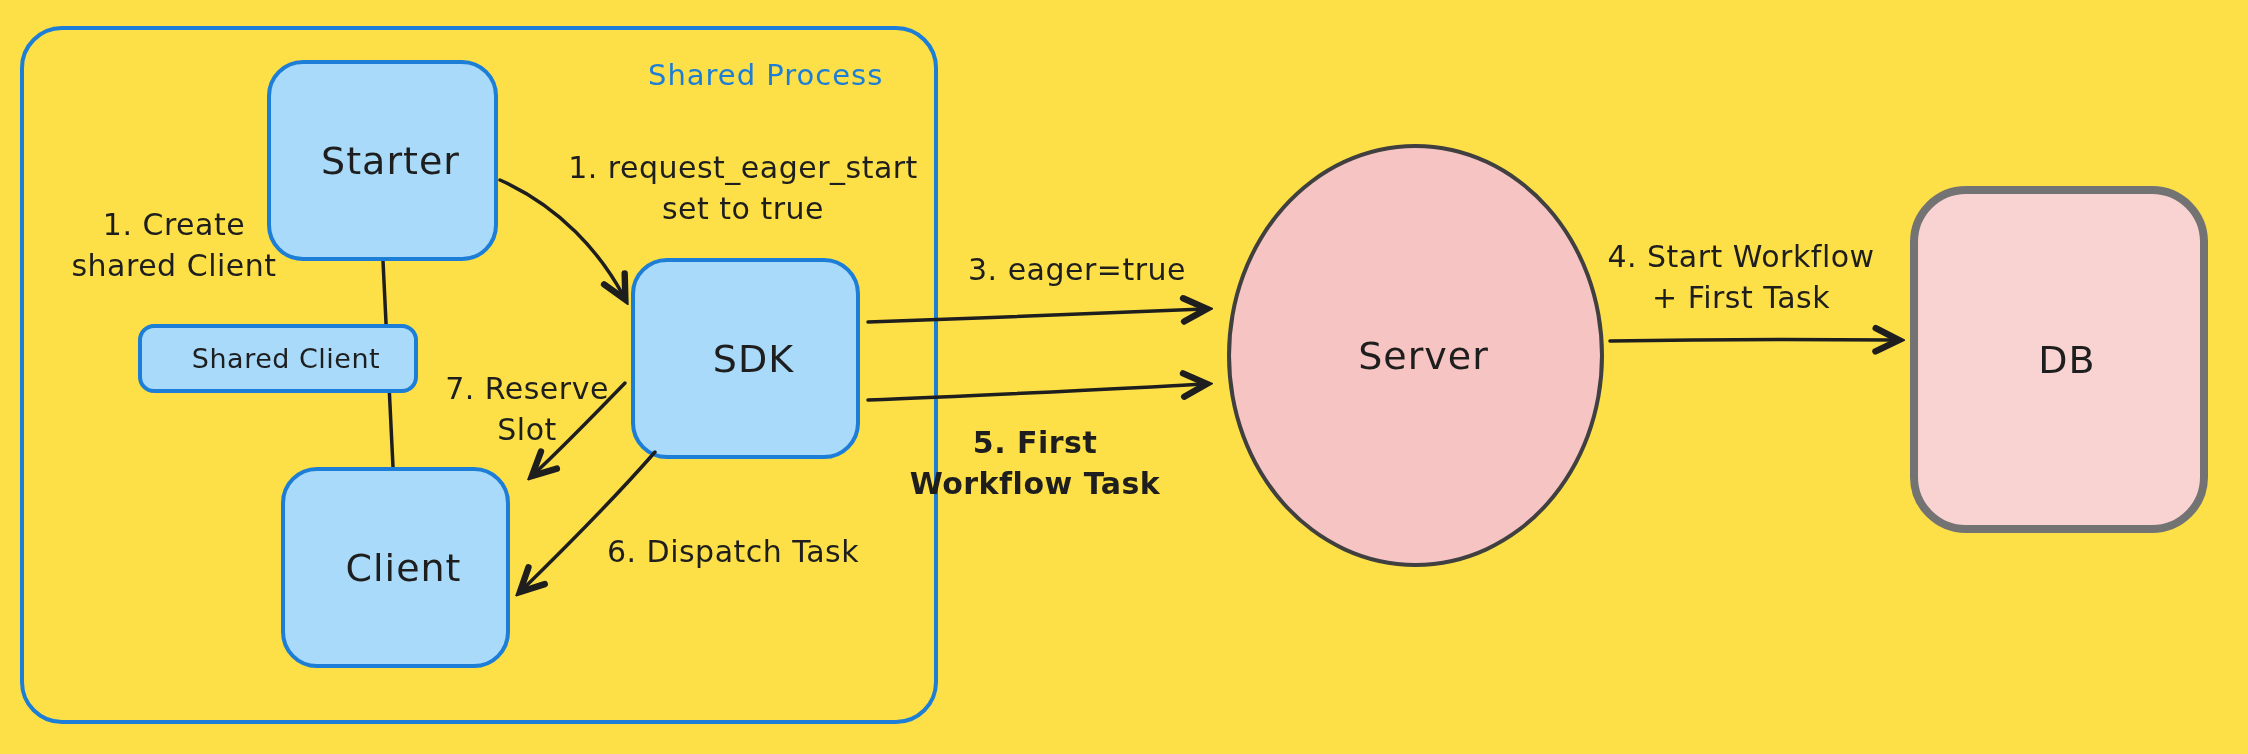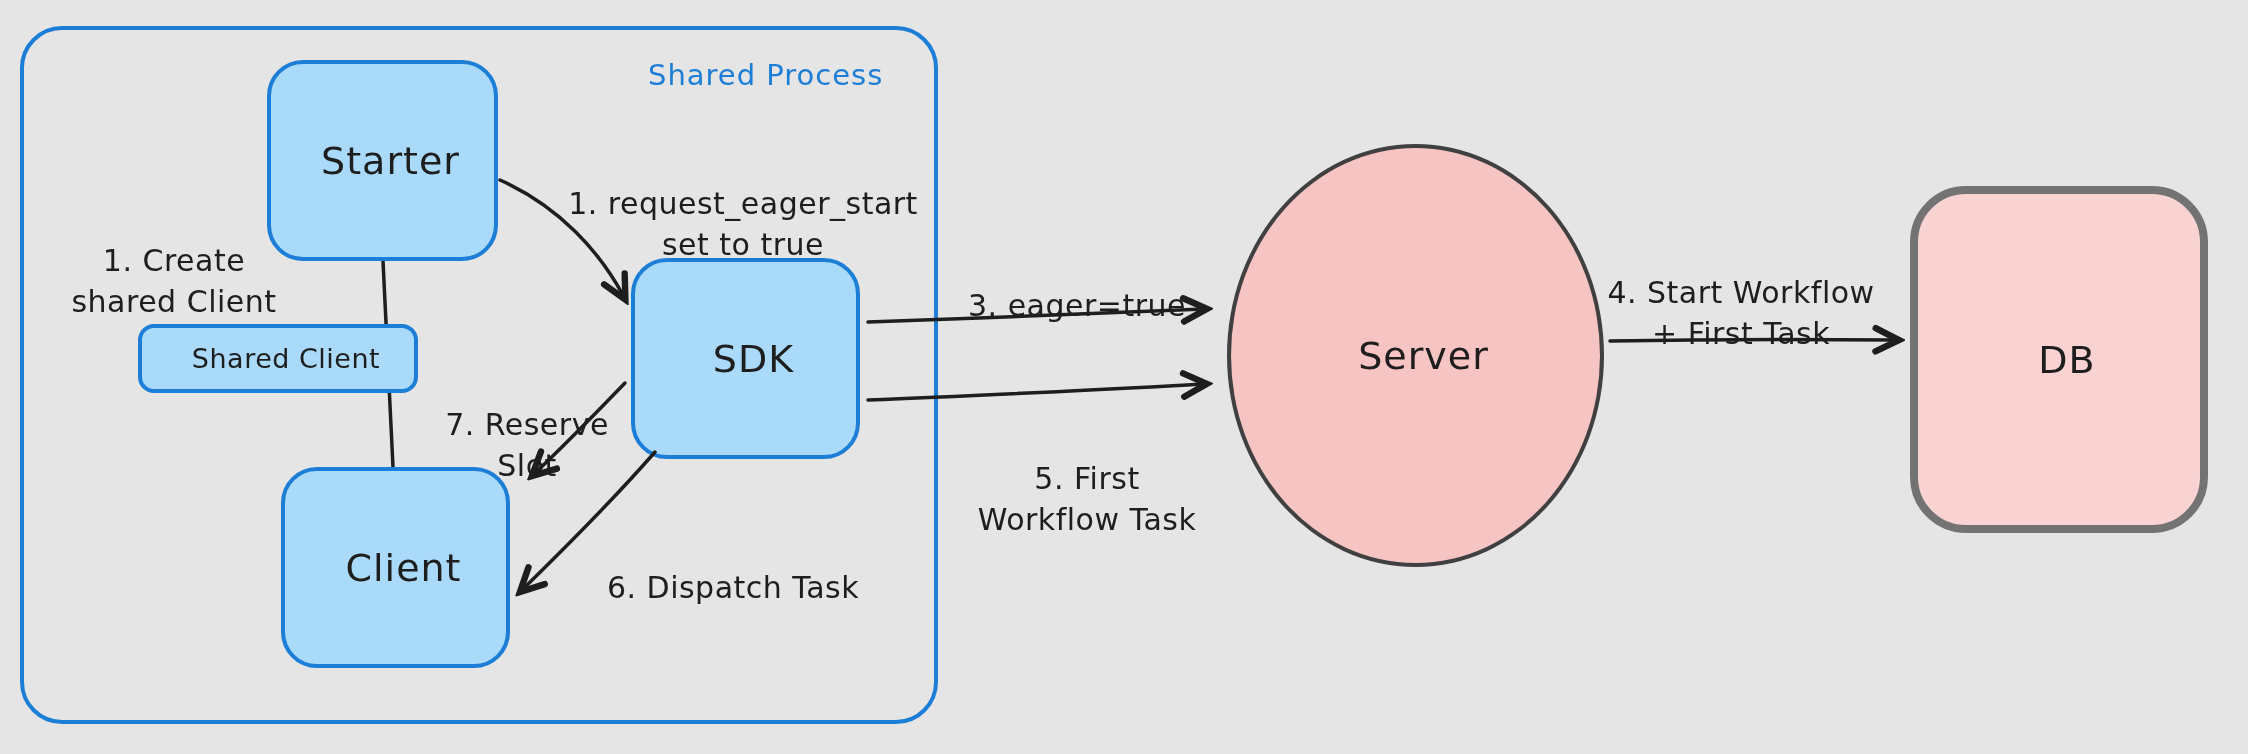--- a/index.html
+++ b/index.html
@@ -5,21 +5,21 @@
   * { box-sizing: border-box; }
   html, body { margin: 0; padding: 0; background: #ffffff; }
   body {
     font-family: "DejaVu Sans", "Liberation Sans", sans-serif;
     color: #1e1e1e;
   }
   .canvas {
     position: relative;
     width: 2248px;
     height: 754px;
-    background: #e5e5e5;
+    background: #fde047;
     overflow: hidden;
   }
   .layer {
     position: absolute;
     left: 0; top: 0;
     width: 2248px; height: 754px;
     pointer-events: none;
   }
   .layer-under { z-index: 0; }
   .layer-arrows { z-index: 2; }
@@ -81,21 +81,20 @@
 
   .annotation {
     position: absolute;
     transform: translate(-50%, -50%);
     white-space: pre-line;
     text-align: center;
     font-size: 30px;
     line-height: 1.35;
     letter-spacing: 0.5px;
     z-index: 3;
-    margin-top: 36px;
   }
 </style>
 </head>
 <body>
 
 <div class="canvas">
 
   <svg class="layer layer-under" viewBox="0 0 2248 754">
     <path d="M 383 261 L 393 467" fill="none" stroke="#1e1e1e" stroke-width="3.5" stroke-linecap="round"></path>
   </svg>
@@ -147,19 +146,19 @@
   <div class="annotation" style="left:743px; top:188px;">1. request_eager_start
 set to true</div>
 
   <div class="annotation" style="left:527px; top:409px;">7. Reserve
 Slot</div>
 
   <div class="annotation" style="left:733px; top:552px;">6. Dispatch Task</div>
 
   <div class="annotation" style="left:1077px; top:270px;">3. eager=true</div>
 
-  <div class="annotation" style="left:1087px; top:463px;">5. First
+  <div class="annotation" style="left:1035px; top:463px;font-weight:bold;">5. First
 Workflow Task</div>
 
   <div class="annotation" style="left:1741px; top:277px;">4. Start Workflow
 + First Task</div>
 
 </div>
 
 </body></html>

